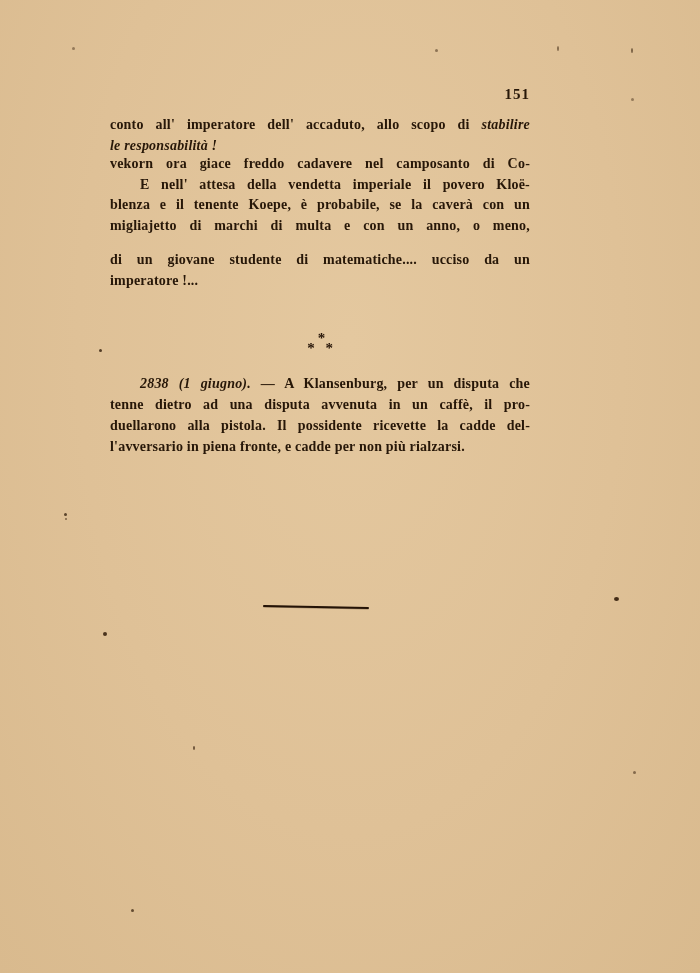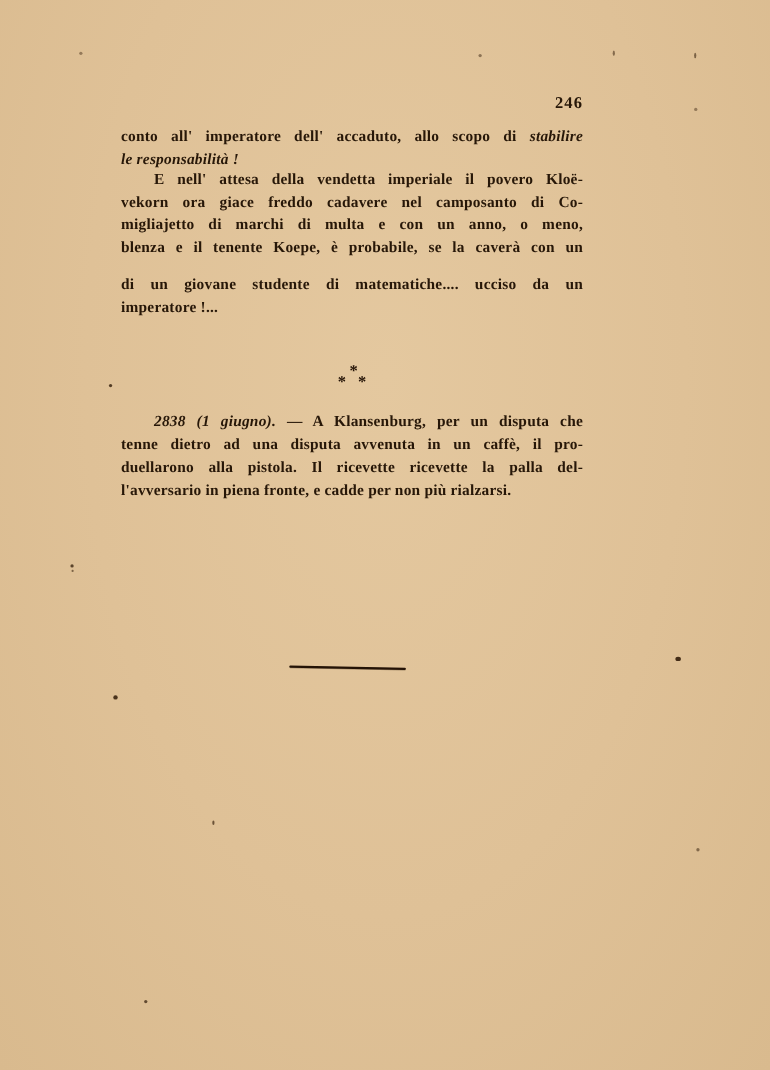--- a/index.html
+++ b/index.html
@@ -40,46 +40,46 @@
     transform:rotate(1.1deg);transform-origin:left center;
     box-shadow:0 .5px 0 rgba(36,19,6,.35);
   }
   .speck{
     position:absolute;background:#3a2410;border-radius:50%;
   }
 </style>
 </head>
 <body>
 
-<div class="pageno">246</div>
+<div class="pageno">151</div>
 
 <div class="para p0">
     <div class="line just"><span>conto all' imperatore dell' accaduto, allo scopo di </span><span class="it">stabilire</span></div>
     <div class="line"><span class="it">le responsabilità !</span></div>
   </div>
 <div class="para p1">
+    <div class="line just"><span>vekorn ora giace freddo cadavere nel camposanto di Co-</span></div>
     <div class="line just indent"><span>E nell' attesa della vendetta imperiale il povero Kloë-</span></div>
-    <div class="line just"><span>vekorn ora giace freddo cadavere nel camposanto di Co-</span></div>
+    <div class="line just"><span>blenza e il tenente Koepe, è probabile, se la caverà con un</span></div>
     <div class="line just"><span>migliajetto di marchi di multa e con un anno, o meno,</span></div>
-    <div class="line just"><span>blenza e il tenente Koepe, è probabile, se la caverà con un</span></div>
   </div>
 <div class="para p2">
     <div class="line just"><span>di un giovane studente di matematiche.... ucciso da un</span></div>
     <div class="line"><span>imperatore !...</span></div>
   </div>
 
 <div class="asterism">
   <div class="ast-top">*</div>
   <div class="ast-bottom">* *</div>
 </div>
 
 <div class="para p3">
     <div class="line just indent"><span class="it">2838 (1 giugno).</span><span> — A Klansenburg, per un disputa che</span></div>
     <div class="line just"><span>tenne dietro ad una disputa avvenuta in un caffè, il pro-</span></div>
-    <div class="line just"><span>duellarono alla pistola. Il ricevette ricevette la palla del-</span></div>
+    <div class="line just"><span>duellarono alla pistola. Il possidente ricevette la cadde del-</span></div>
     <div class="line"><span>l'avversario in piena fronte, e cadde per non più rialzarsi.</span></div>
   </div>
 
 <div class="rule"></div>
 
 <div>
     <div class="speck" style="left: 72px; top: 47px; width: 3px; height: 3px; opacity: 0.45;"></div>
     <div class="speck" style="left: 435px; top: 49px; width: 3px; height: 3px; opacity: 0.5;"></div>
     <div class="speck" style="left: 557px; top: 46px; width: 2px; height: 5px; opacity: 0.55;"></div>
     <div class="speck" style="left: 631px; top: 48px; width: 2px; height: 5px; opacity: 0.6;"></div>

